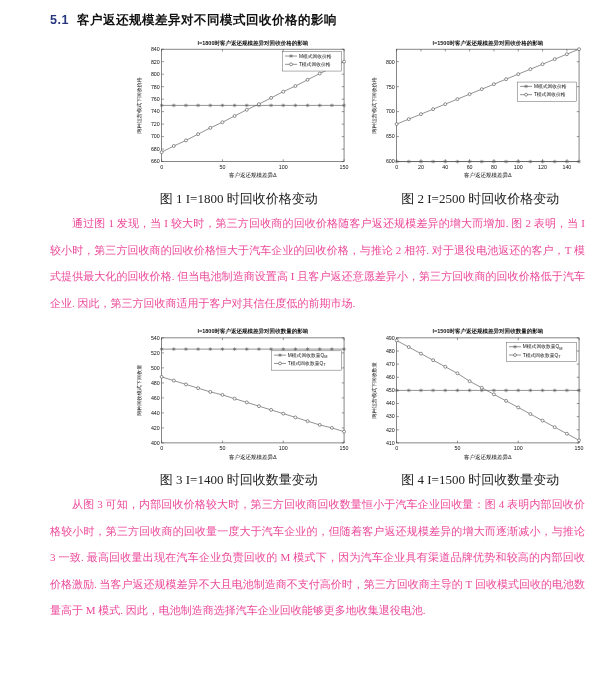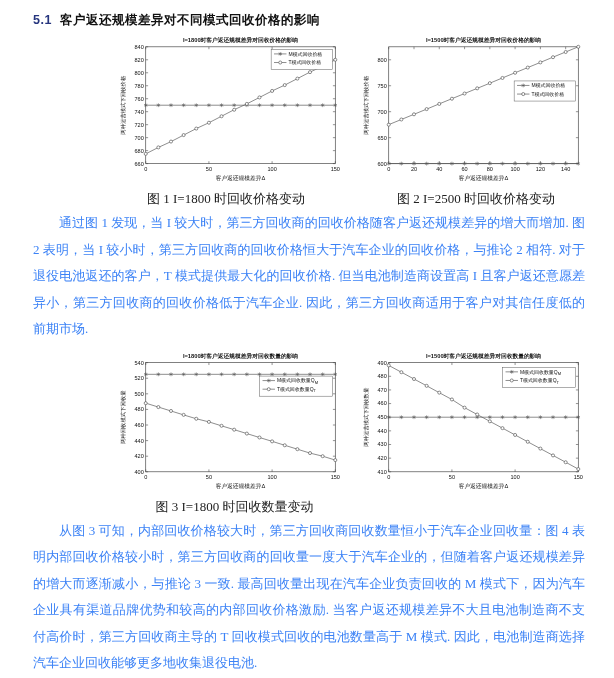--- a/index.html
+++ b/index.html
@@ -1,36 +1,36 @@
 <!DOCTYPE html>
 <html><head>
 <meta charset="utf-8">
 <style>
   html,body{margin:0;padding:0;background:#ffffff;}
   body{
     width:614px;height:678px;overflow:hidden;
     font-family:"Liberation Serif","DejaVu Serif",serif;
     color:#1a1a1a;
   }
-  .page{width:614px;height:678px;box-sizing:border-box;padding:12px 29px 0 33px;}
+  .page{width:614px;height:678px;box-sizing:border-box;padding:12px 29px 0 50px;}
   .sec-heading{
     font-family:"Liberation Serif","DejaVu Serif",serif;
     font-size:12.5px;font-weight:bold;color:#111;
     margin:0 0 2px 0;letter-spacing:.5px;
   }
   .sec-num{color:#26357e;margin-right:8px;font-family:"Liberation Sans",sans-serif;}
   .fig-row{display:flex;gap:18px;margin-left:84px;align-items:flex-start;}
   .fig-row svg{display:block;background:#fff;}
   .cap-row{display:flex;gap:32px;margin-left:84px;margin-top:1px;margin-bottom:2px;}
   .cap-row .cap{
     width:235px;text-align:center;font-size:13px;color:#222;
   }
   p.body-text{
-    font-size:13px;line-height:26.5px;text-align:justify;
-    text-indent:2em;margin:2px 0 4px 0;color:#3b82f6;
+    font-size:11px;line-height:26.5px;text-align:justify;
+    text-indent:2em;margin:2px 0 4px 0;color:#ec4899;
   }
   .sec2{margin-top:4px;}
   svg text{font-family:"Liberation Sans","DejaVu Sans",sans-serif;fill:#111;}
 </style>
 </head>
 <body>
 
 <div class="page">
 
   <h2 class="sec-heading"><span class="sec-num">5.1</span><span>客户返还规模差异对不同模式回收价格的影响</span></h2>
@@ -385,18 +385,19 @@
         <rect x="149" y="17.92" width="76" height="21" fill="#fff" stroke="#555" stroke-width="0.5"></rect>
         <line x1="152" y1="22.62" x2="165" y2="22.62" stroke="#555555" stroke-width="0.7"></line>
         <path d="M 158.5 20.62 L 158.5 24.62 M 156.7 21.62 L 160.3 23.62 M 156.7 23.62 L 160.3 21.62" stroke="#555555" stroke-width="0.6" fill="none"></path>
         <text x="167" y="24.42" font-size="5.2"><tspan>M模式回收数量Q</tspan><tspan dy="1.4" font-size="4.2">M</tspan></text>
         <line x1="152" y1="31.62" x2="165" y2="31.62" stroke="#555555" stroke-width="0.7"></line>
         <circle cx="158.5" cy="31.62" r="1.6" fill="#fff" stroke="#555555" stroke-width="0.7"></circle>
         <text x="167" y="33.42" font-size="5.2"><tspan>T模式回收数量Q</tspan><tspan dy="1.4" font-size="4.2">T</tspan></text>
       </svg>
   </div>
   <div class="cap-row">
-    <div class="cap">图 3 I=1800 时回收数量变动</div>
+    <div class="cap">图 3 I=1400 时回收数量变动</div>
+    <div class="cap">图 4 I=1500 时回收数量变动</div>
   </div>
 
   <p class="body-text">从图 3 可知，内部回收价格较大时，第三方回收商回收数量恒小于汽车企业回收量：图 4 表明内部回收价格较小时，第三方回收商的回收量一度大于汽车企业的，但随着客户返还规模差异的增大而逐渐减小，与推论 3 一致. 最高回收量出现在汽车企业负责回收的 M 模式下，因为汽车企业具有渠道品牌优势和较高的内部回收价格激励. 当客户返还规模差异不大且电池制造商不支付高价时，第三方回收商主导的 T 回收模式回收的电池数量高于 M 模式. 因此，电池制造商选择汽车企业回收能够更多地收集退役电池.</p>
 
 </div>
 
 </body></html>

